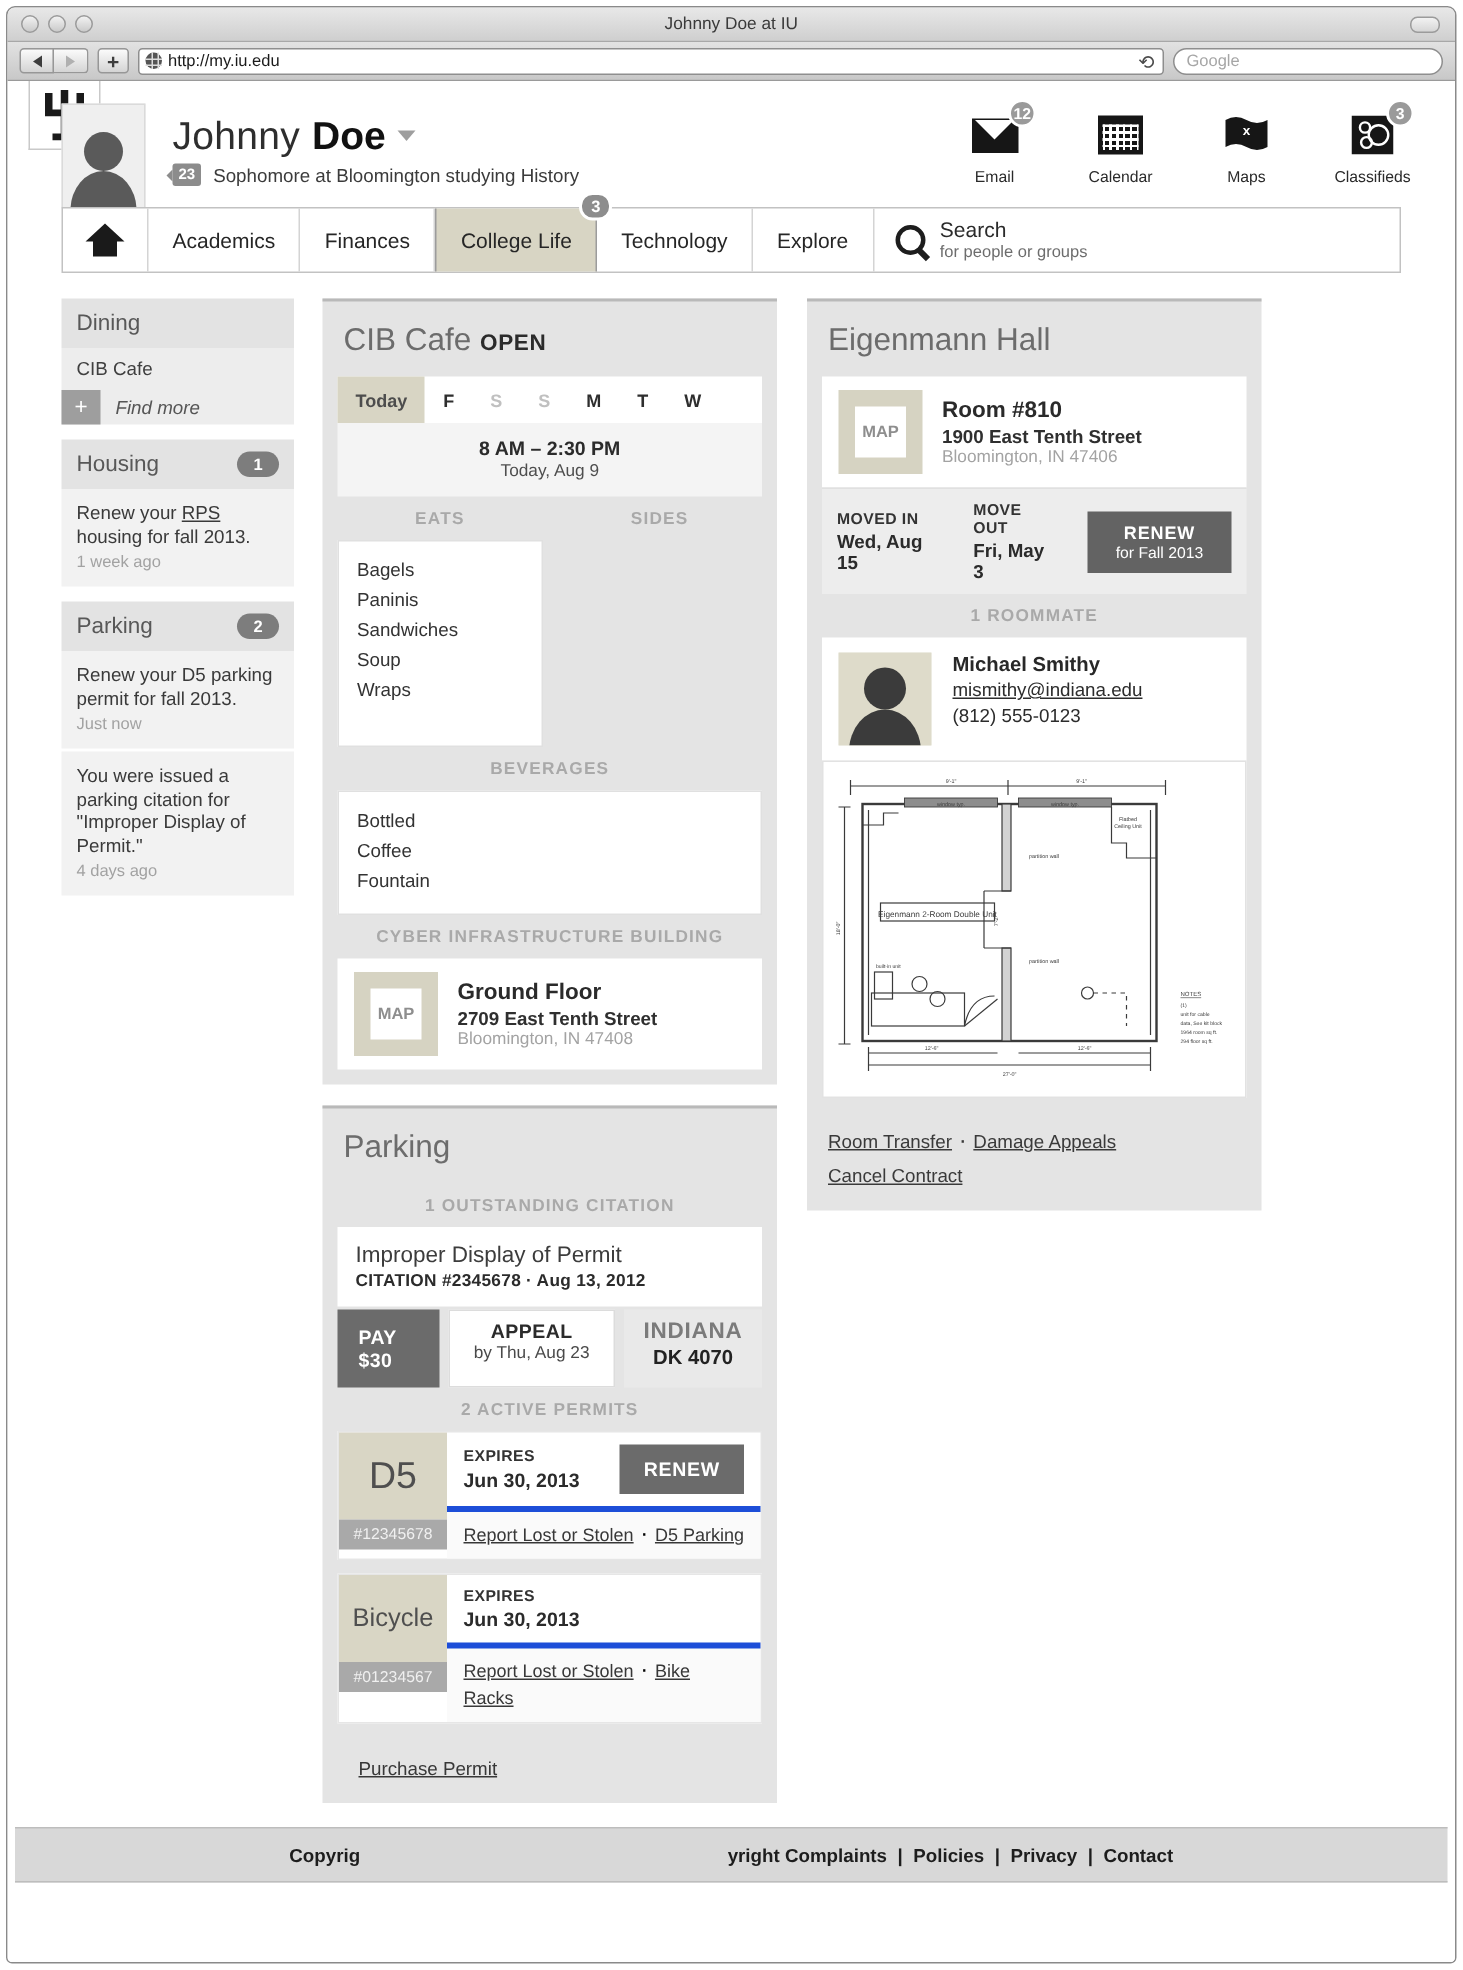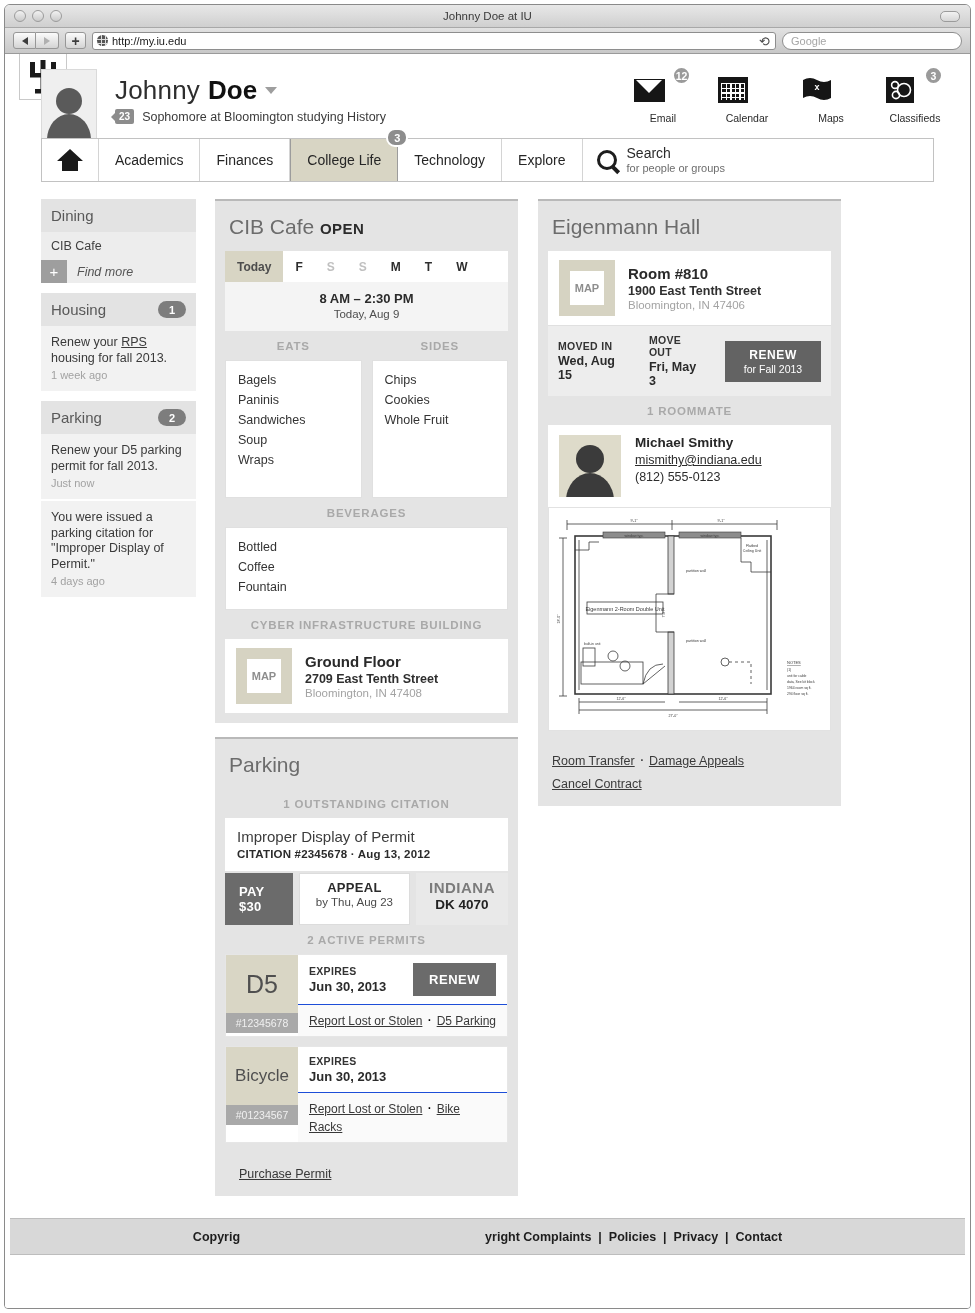--- a/index.html
+++ b/index.html
@@ -109,21 +109,21 @@
     padding:2px 4px; border-radius:2px; line-height:11px;
   }
   .badge-arrow:before{
     content:""; position:absolute; left:-4px; top:4px;
     width:0;height:0;border-top:4px solid transparent;border-bottom:4px solid transparent;border-right:4px solid #8c8c8c;
   }
   .sub-text { font-size:12.5px; color:#3b3b3b; }
 
   .util-icons { position:absolute; right:26px; top:16px; display:flex; gap:26px; }
   .util { width:58px; text-align:center; position:relative; }
-  .util .glyph { height:40px; display:flex; align-items:center; justify-content:flex-start; position:relative; }
+  .util .glyph { height:40px; display:flex; align-items:center; justify-content:center; position:relative; }
   .util .lbl { font-size:10.5px; color:#2a2a2a; margin-top:2px; }
   .util .cnt {
     position:absolute; top:-4px; right:1px; min-width:19px; height:19px;
     border-radius:50%; background:#9a9a9a; color:#fff; font-size:10.5px; font-weight:bold;
     display:flex; align-items:center; justify-content:center; border:2px solid #fff;
   }
   .env { width:31px;height:23px;background:#161616; position:relative; }
   .env:after{content:"";position:absolute;left:2px;top:1px;border-left:13.5px solid transparent;border-right:13.5px solid transparent;border-top:13px solid #fff;}
   .cal { width:30px;height:26px;background:#161616; position:relative; }
   .cal:after{
@@ -255,21 +255,21 @@
   .permit { background:#fff; display:flex; margin-bottom:9px; border:1px solid #e6e6e6; }
   .permit-tag { width:72px; flex:none; }
   .permit-tag .big { background:#d9d6c5; height:58px; display:flex; align-items:center; justify-content:center; font-size:25px; color:#4f4f4f; }
   .permit-tag .big.sm { font-size:17px; }
   .permit-tag .num { background:#a9a9a9; color:#f0f0f0; font-size:10.5px; text-align:center; padding:4px 0; }
   .permit-main { flex:1; }
   .permit-top { display:flex; align-items:center; padding:8px 11px; }
   .permit-top .k { font-size:10.5px; font-weight:bold; color:#333; letter-spacing:.3px; }
   .permit-top .v { font-size:13px; font-weight:bold; color:#2b2b2b; margin-top:2px; }
   .permit-renew { margin-left:auto; background:#6b6b6b; color:#fff; font-size:13px; font-weight:bold; letter-spacing:.5px; padding:9px 16px; }
-  .permit-links { border-top:1px solid #1d4ed8; background:#fafafa; padding:6px 11px 7px; }
+  .permit-links { border-top:4px solid #1d4ed8; background:#fafafa; padding:6px 11px 7px; }
   .permit-links a { font-size:12px; color:#383838; text-decoration:underline; }
   .purchase { padding:12px 14px 4px; }
   .purchase a { font-size:12.5px; color:#383838; text-decoration:underline; }
 
   
   .footer {
     position:absolute; left:5px; right:5px; top:1213px; height:37px;
     background:#d8d8d8; border-top:1px solid #bdbdbd; border-bottom:1px solid #bdbdbd;
     display:flex; align-items:center; justify-content:center;
     font-size:12.5px; color:#1d1d1d; font-weight:bold; z-index:1;
@@ -497,27 +497,20 @@
                     <li>Bagels</li>
                     <li>Paninis</li>
                     <li>Sandwiches</li>
                     <li>Soup</li>
                     <li>Wraps</li>
                   </ul>
                 </div>
               </div>
               <div style="flex:1">
                 <div class="sec-label">SIDES</div>
-                <div class="menu-card" style="min-height:138px">
-                  <ul>
-                    <li>Chips</li>
-                    <li>Cookies</li>
-                    <li>Whole Fruit</li>
-                  </ul>
-                </div>
               </div>
             </div>
 
             <div>
               <div class="sec-label">BEVERAGES</div>
               <div class="menu-card">
                 <ul>
                   <li>Bottled</li>
                   <li>Coffee</li>
                   <li>Fountain</li>

